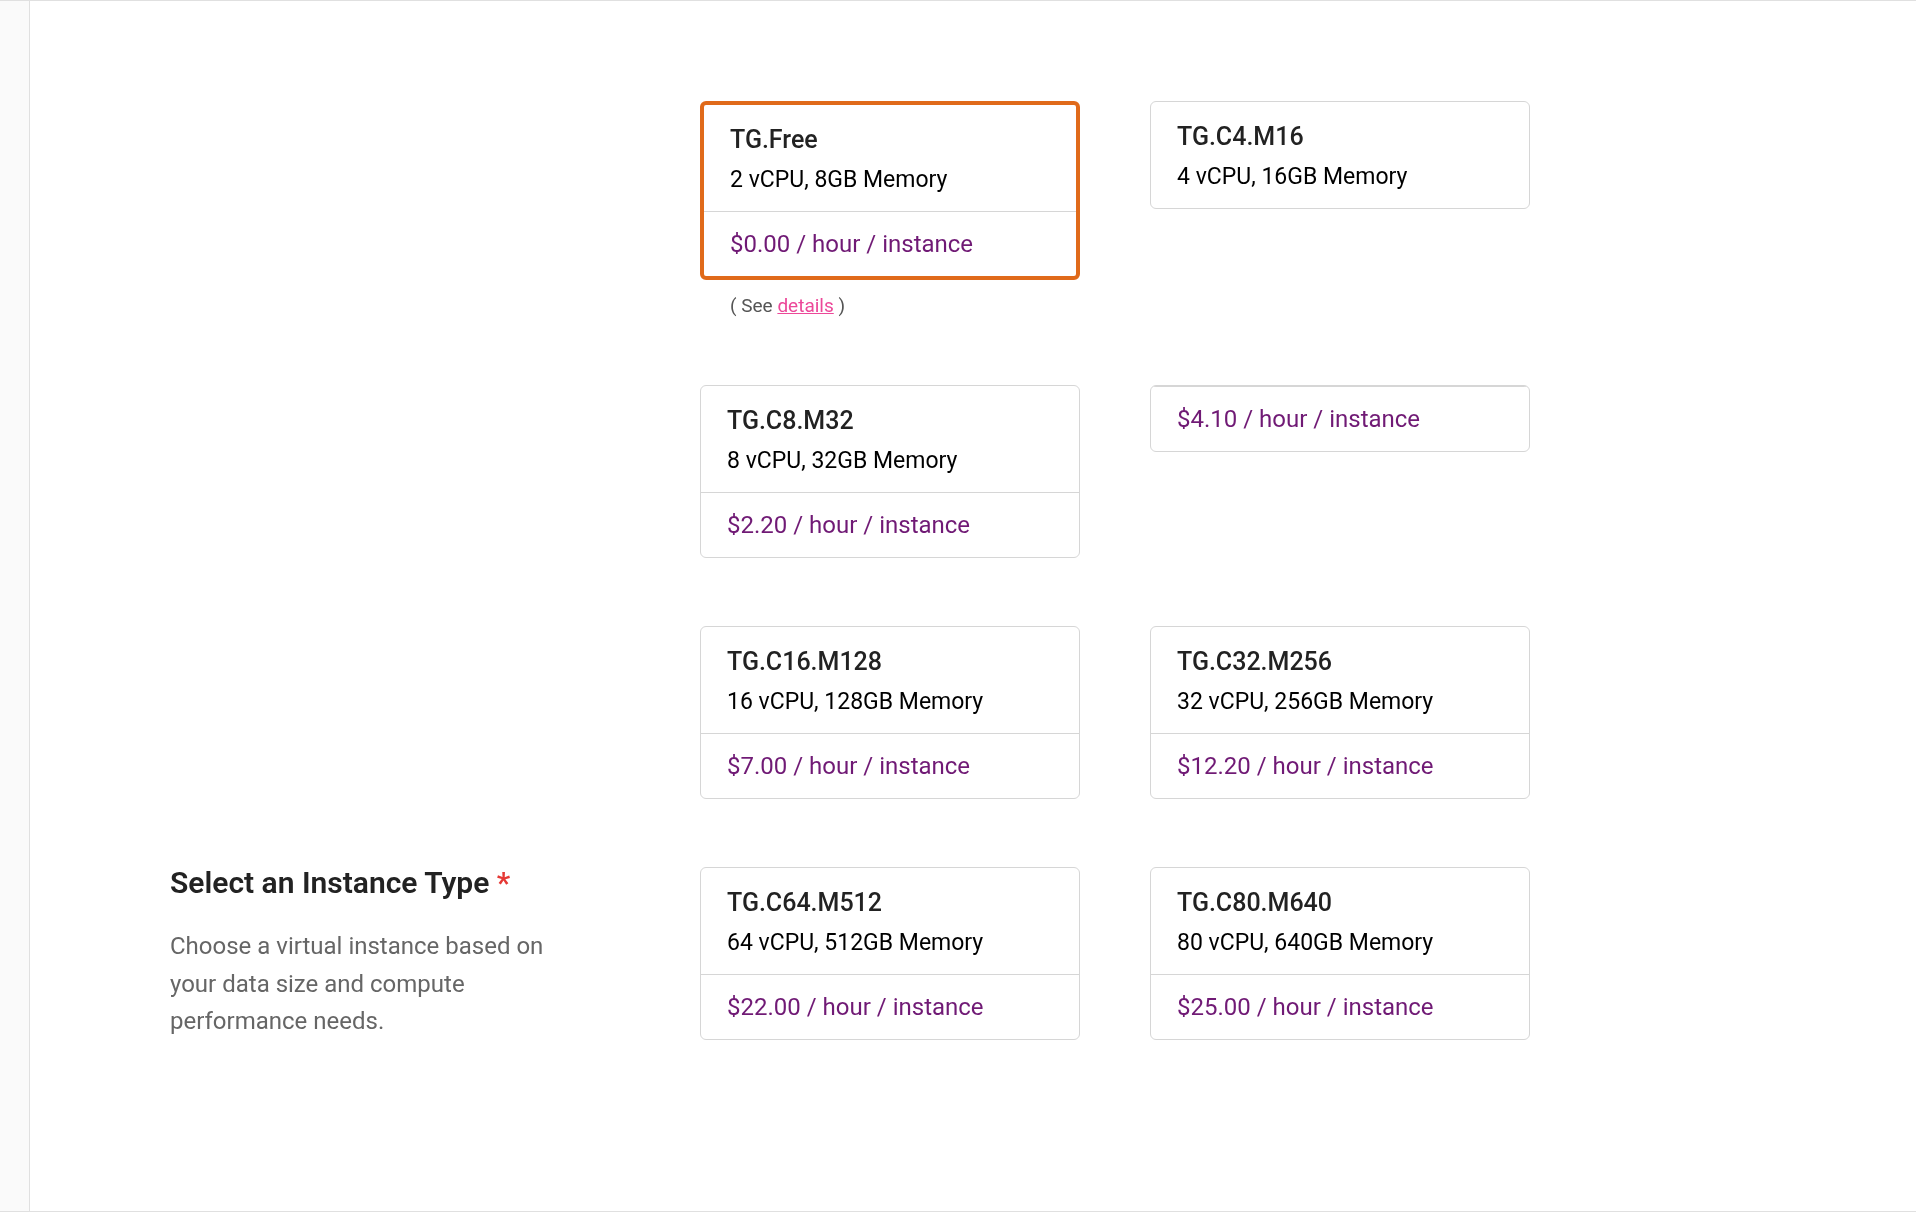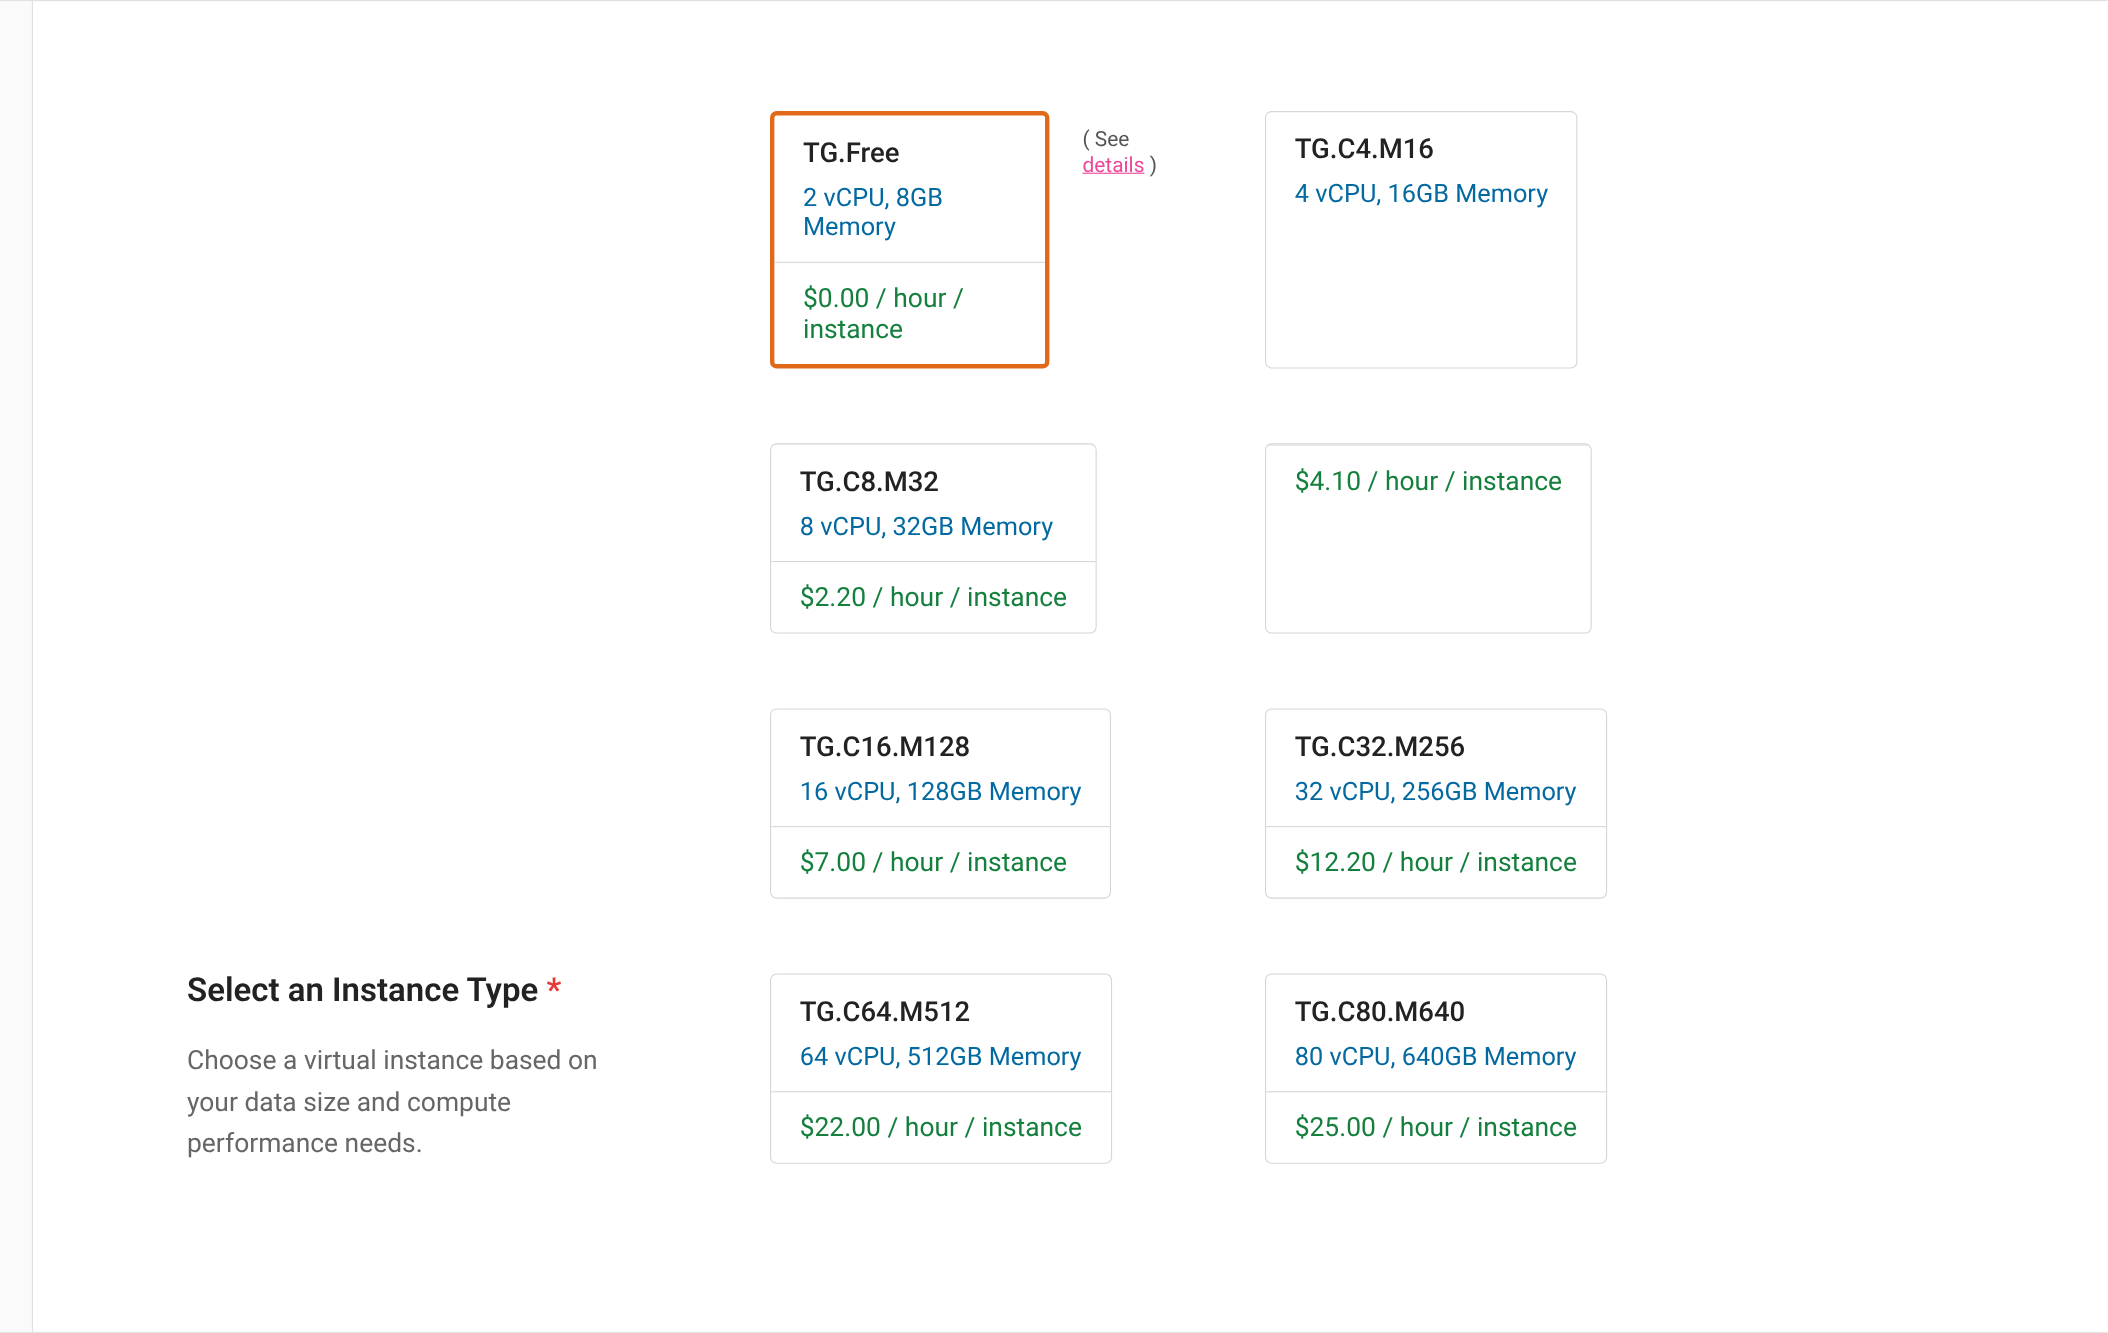--- a/index.html
+++ b/index.html
@@ -60,21 +60,21 @@
       width: 980px;
     }
     .grid {
       display: grid;
       grid-template-columns: repeat(2, 380px);
       column-gap: 70px;
       row-gap: 68px;
     }
     .card-wrap {
       display: flex;
-      flex-direction: row;
+      flex-direction: column;
     }
     .card {
       border: 1.5px solid #d6d6d6;
       border-radius: 6px;
       overflow: hidden;
       cursor: pointer;
       background: #fff;
     }
     .card.selected {
       border: 4px solid #e06a1a;
@@ -83,27 +83,27 @@
       padding: 20px 26px 18px 26px;
     }
     .card-title {
       font-size: 25px;
       font-weight: 500;
       color: #222;
       margin-bottom: 12px;
     }
     .card-spec {
       font-size: 23px;
-      color: #0369a1;
+      color: #000000;
     }
     .card-bottom {
       border-top: 1.5px solid #d6d6d6;
       padding: 18px 26px;
       font-size: 24px;
-      color: #15803d;
+      color: #701a75;
     }
     .details-row {
       font-size: 19px;
       color: #555;
       padding: 14px 0 0 30px;
     }
     .details-link {
       color: #ec4899;
       text-decoration: underline;
       cursor: pointer;

